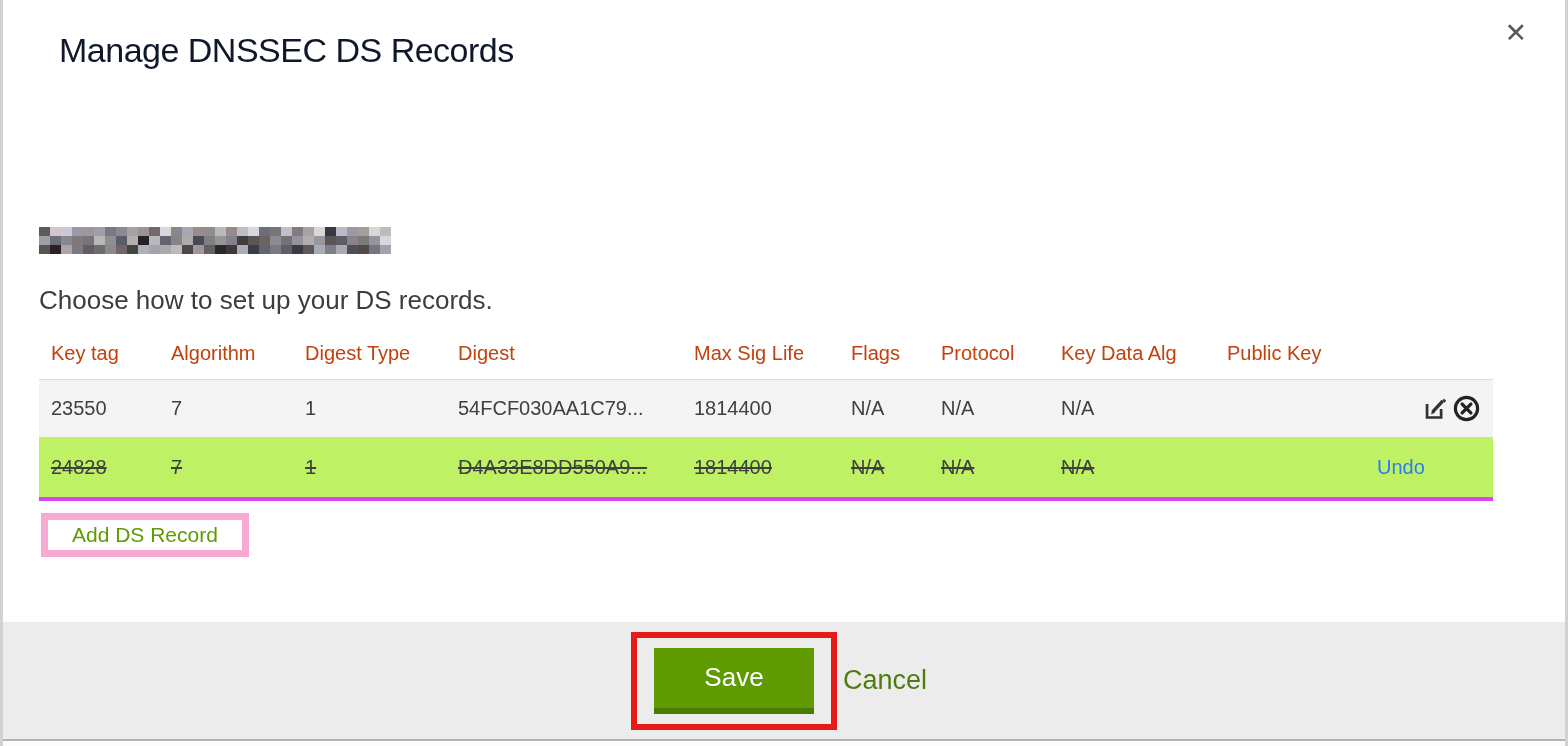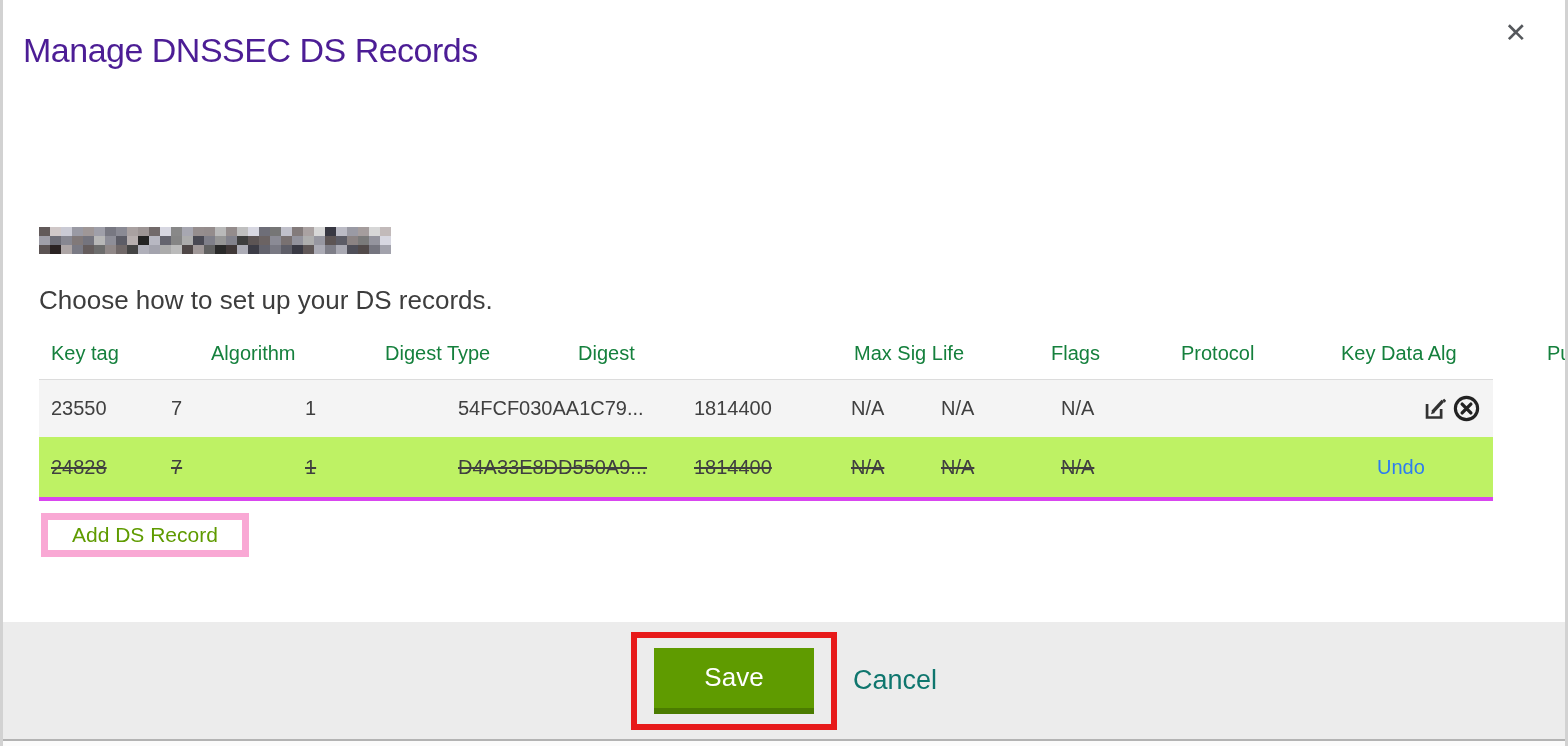--- a/index.html
+++ b/index.html
@@ -9,25 +9,25 @@
   .screen {
     position:relative;
     width:1568px; height:746px;
     background:#ffffff;
     border-left:3px solid #d2d2d2;
     border-right:3px solid #d2d2d2;
     overflow:hidden;
   }
 
   .modal-title {
-    margin:30px 0 0 20px;
+    margin:30px 0 0 56px;
     font-size:34px;
     line-height:40px;
     font-weight:400;
-    color:#4c1d95;
+    color:#0f172a;
     letter-spacing:-0.5px;
   }
 
   .close-btn {
     position:absolute; top:20px; right:38px;
     background:none; border:none; cursor:pointer;
     font-size:27px; font-weight:700; color:#55585c;
     line-height:1;
     font-family:"Liberation Sans","DejaVu Sans",sans-serif;
   }
@@ -52,21 +52,21 @@
     margin:14px 0 0 36px;
     width:1454px;
     font-size:20px;
   }
   .t-row {
     display:grid;
     grid-template-columns:120px 134px 153px 236px 157px 90px 120px 166px 150px 1fr;
     align-items:center;
     padding-left:12px;
   }
-  .t-head { height:52px; color:#15803d;gap:40px; }
+  .t-head { height:52px; color:#c2410c; }
   .t-head .cell { font-weight:400; }
   .t-body-1 {
     height:58px;
     background:#f4f4f4;
     border-top:1px solid #dcdcdc;
   }
   .t-body-2 {
     height:64px;
     background:#bef264;
     border-bottom:4px solid #d946ef;
@@ -112,22 +112,22 @@
     width:160px; height:66px;
     background:#5f9b00;
     border:none;
     border-bottom:6px solid #4b7c00;
     color:#ffffff;
     font-size:26px;
     font-family:"Liberation Sans","DejaVu Sans",sans-serif;
     cursor:pointer;
   }
   .cancel-link {
-    margin-left:16px;
-    color:#0f766e;
+    margin-left:6px;
+    color:#4d7c0f;
     font-size:27px;
     text-decoration:none;
     cursor:pointer;
   }
 
   .bottom-edge {
     position:absolute; left:0; right:0; bottom:0;
     height:7px;
     background:#fbfbfb;
     border-top:2px solid #b3b3b3;

